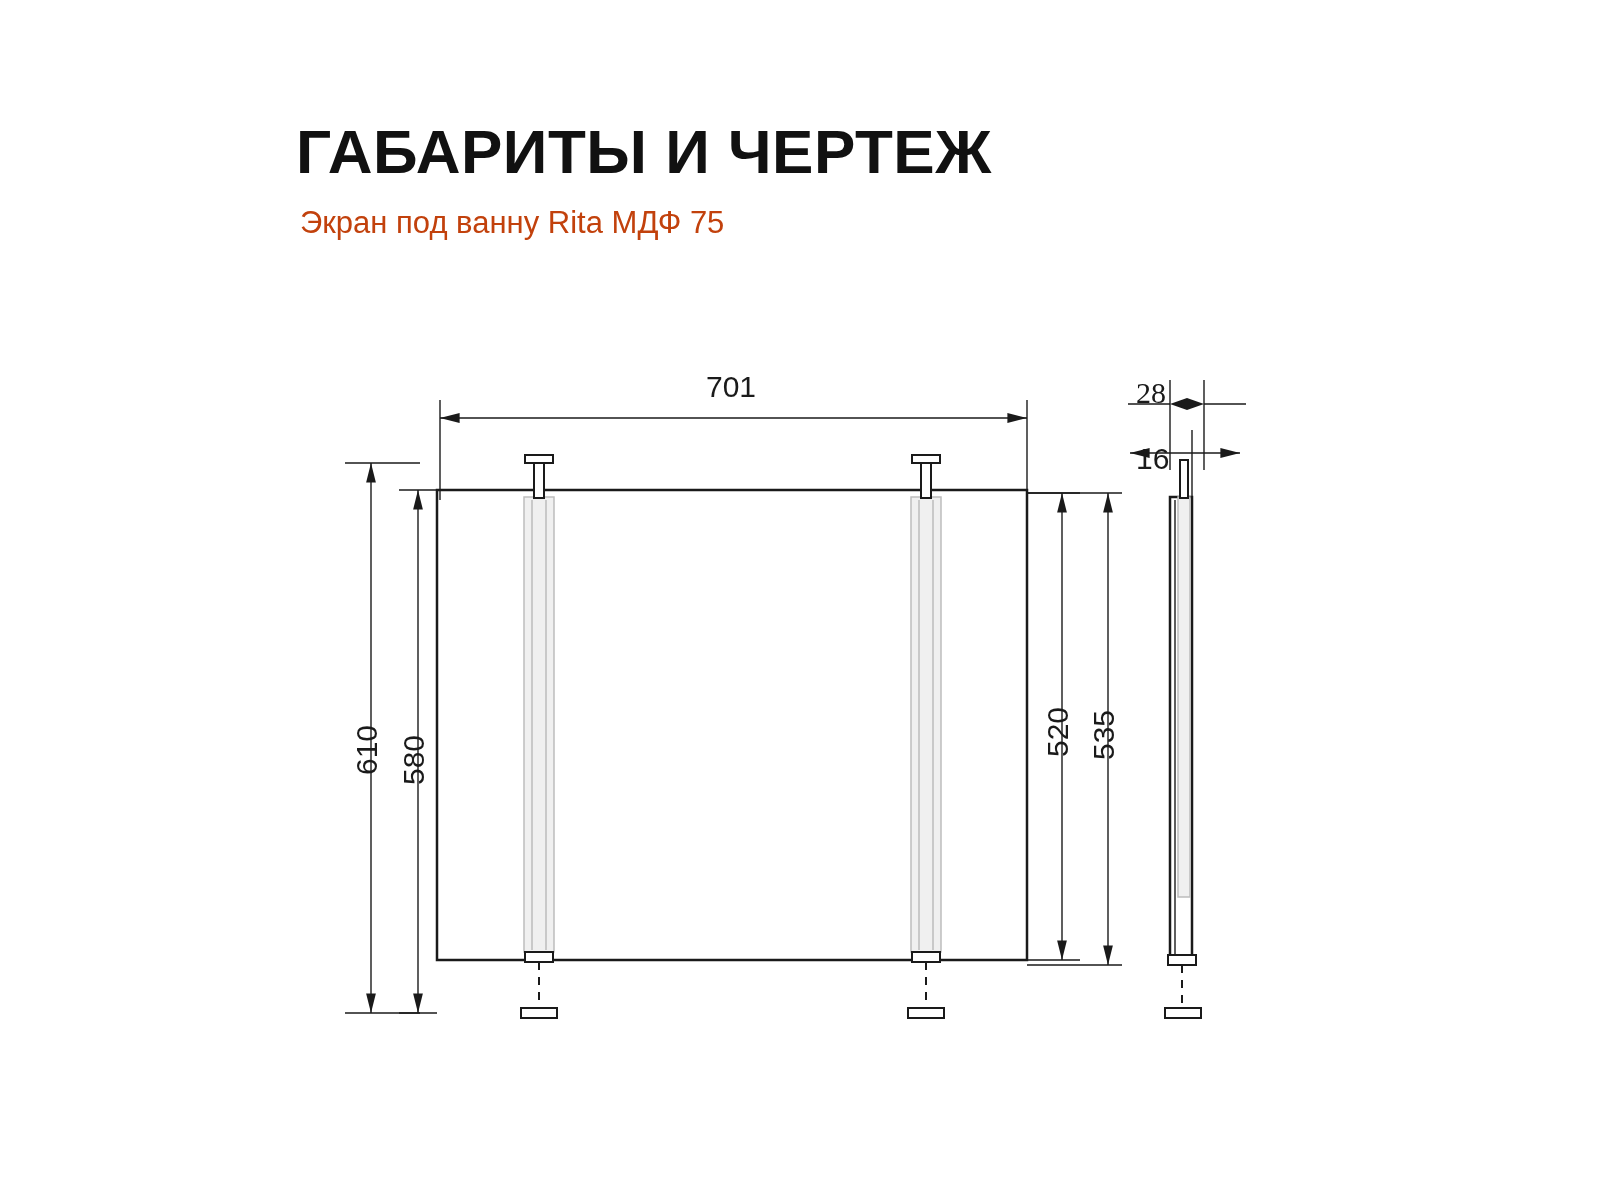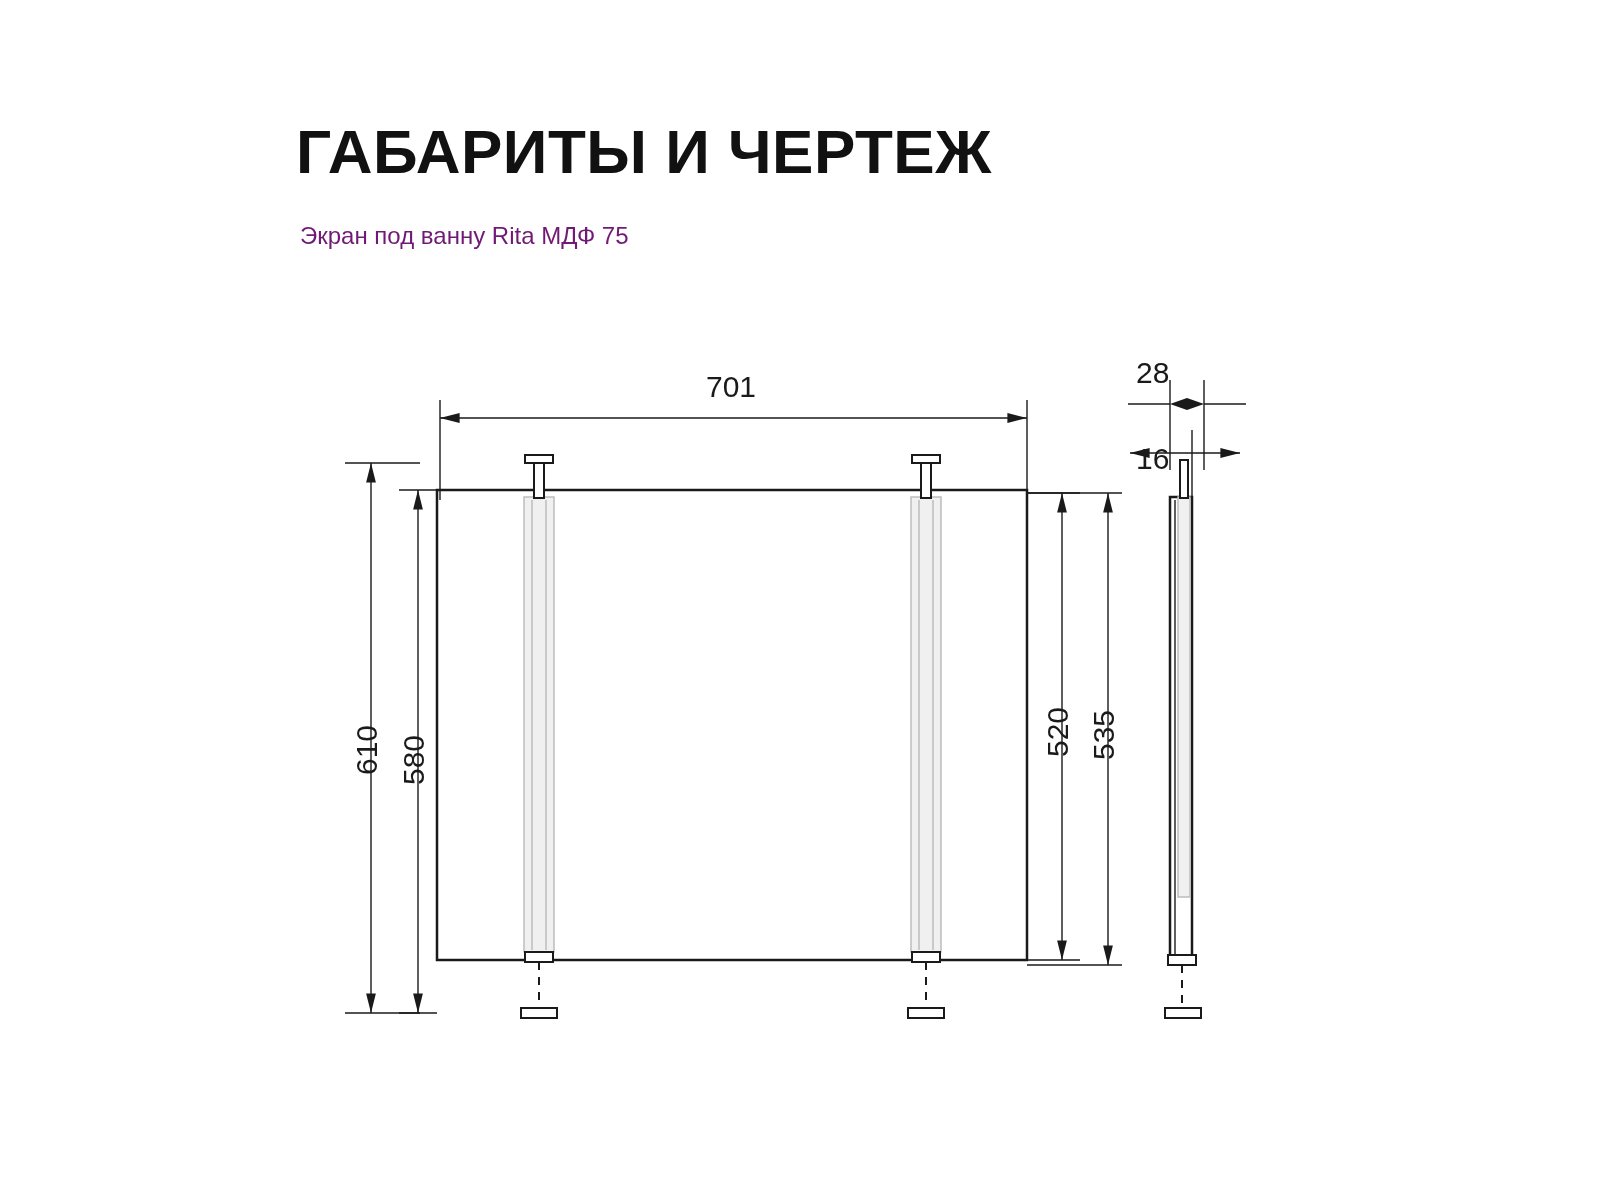--- a/index.html
+++ b/index.html
@@ -26,24 +26,24 @@
     top: 116px;
     font-size: 62px;
     font-weight: 700;
     letter-spacing: 0.5px;
     color: #111111;
     white-space: nowrap;
   }
   .subtitle {
     position: absolute;
     left: 300px;
-    top: 222px;
-    font-size: 24px;
+    top: 205px;
+    font-size: 31px;
     font-weight: 400;
-    color: #701a75;
+    color: #c2410c;
     white-space: nowrap;
   }
   .drawing {
     position: absolute;
     left: 0;
     top: 0;
   }
   .dimlabel {
     position: absolute;
     font-size: 30px;
@@ -163,17 +163,17 @@
   <div class="dimlabel" style="left:706px; top:370px;">701</div>
 
   <div class="dimlabel vert" style="left:350px; top:775px;">610</div>
 
   <div class="dimlabel vert" style="left:397px; top:785px;">580</div>
 
   <div class="dimlabel vert" style="left:1041px; top:757px;">520</div>
 
   <div class="dimlabel vert" style="left:1087px; top:760px;">535</div>
 
-  <div class="dimlabel" style="left:1136px; top:356px;">28</div>
+  <div class="dimlabel" style="left:1136px; top:376px;font-family:Liberation Serif, serif;">28</div>
 
   <div class="dimlabel" style="left:1136px; top:442px;">16</div>
 
 </div>
 
 </body></html>

